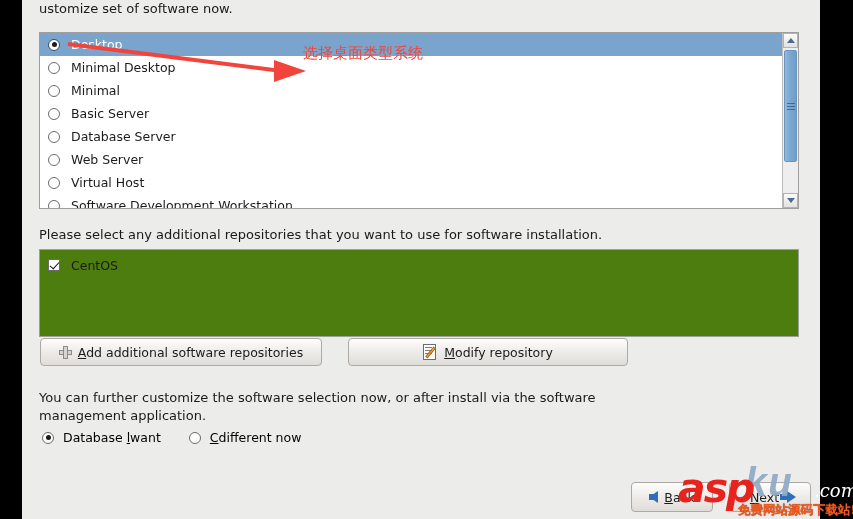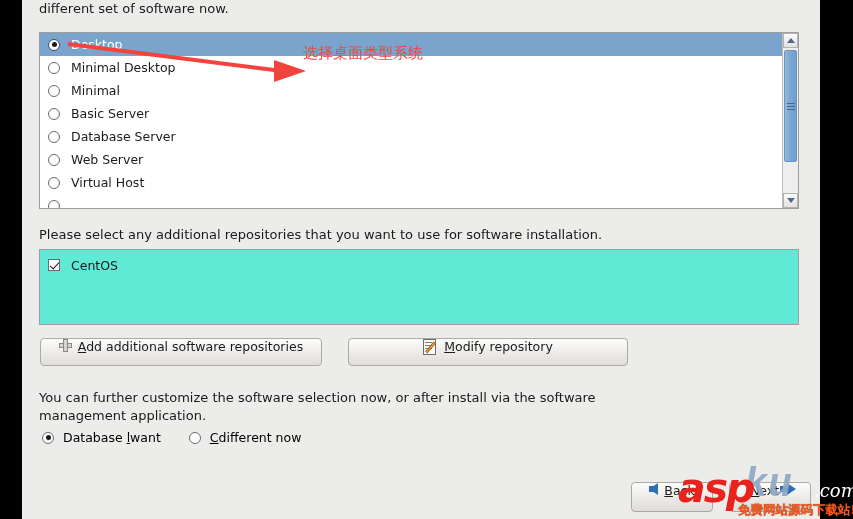--- a/index.html
+++ b/index.html
@@ -167,22 +167,22 @@
   .repo-label {
     position: absolute;
     left: 17px; top: 227px;
     font-size: 13px;
     color: #1a1a1a;
     white-space: nowrap;
   }
   .repo-box {
     position: absolute;
     left: 17px; top: 249px;
-    width: 760px; height: 76px;
-    background: #5eead4;
+    width: 760px; height: 88px;
+    background: #4d7c0f;
     border: 1px solid #9e9e9e;
     box-sizing: border-box;
     padding: 5px 0 0 8px;
   }
   .repo-row {
     display: flex;
     align-items: center;
     height: 20px;
     font-size: 12.5px;
     color: #1b1b1b;
@@ -208,21 +208,21 @@
 
   
   .btn {
     position: absolute;
     height: 28px;
     background: linear-gradient(#fdfdfd, #eceae7 55%, #e0ddd9);
     border: 1px solid #adaaa6;
     border-radius: 4px;
     box-sizing: border-box;
     display: flex;
-    align-items: flex-start;
+    align-items: center;
     justify-content: center;
     font-size: 12.5px;
     color: #1b1b1b;
     cursor: default;
   }
   #btn-add { left: 18px; top: 338px; width: 282px; }
   #btn-modify { left: 326px; top: 338px; width: 280px; }
   .btn .lbl { margin-left: 6px; }
   .ul { text-decoration: underline; }
 
@@ -338,21 +338,21 @@
   }
 </style>
 </head>
 <body>
 
 <div class="strip-left"></div>
 <div class="strip-right"></div>
 
 <div class="dialog">
 
-  <div class="intro-text">different set of software now.</div>
+  <div class="intro-text">ustomize set of software now.</div>
 
   <div class="grouplist-wrap">
     <div class="grouplist">
 
       <div class="grp-row selected">
         <span class="radio on"></span>
         <span>Desktop</span>
       </div>
       <div class="grp-row">
         <span class="radio"></span>
@@ -373,20 +373,21 @@
       <div class="grp-row">
         <span class="radio"></span>
         <span>Web Server</span>
       </div>
       <div class="grp-row">
         <span class="radio"></span>
         <span>Virtual Host</span>
       </div>
       <div class="grp-row">
         <span class="radio"></span>
+        <span>Software Development Workstation</span>
       </div>
 
     </div>
 
     <div class="scrollbar">
       <div class="sb-btn sb-up">
         <span class="arw"></span>
       </div>
       <div class="sb-track">
         <div class="sb-thumb">

